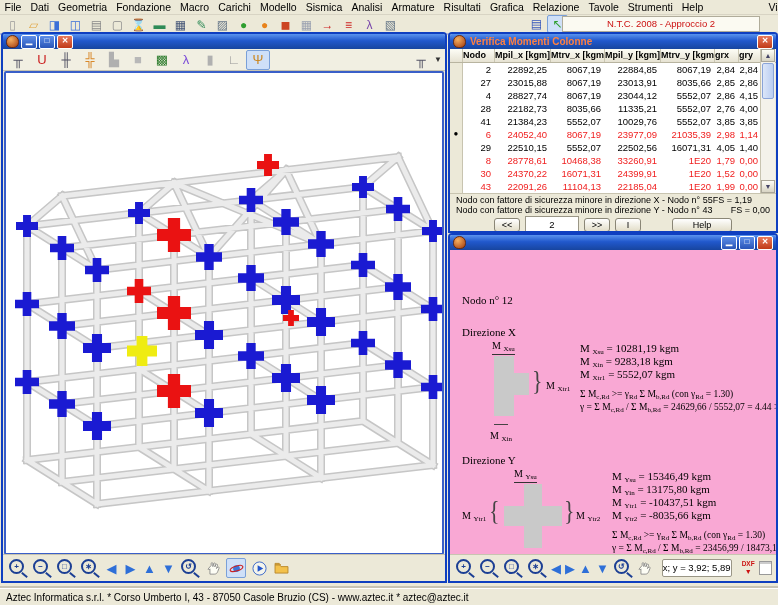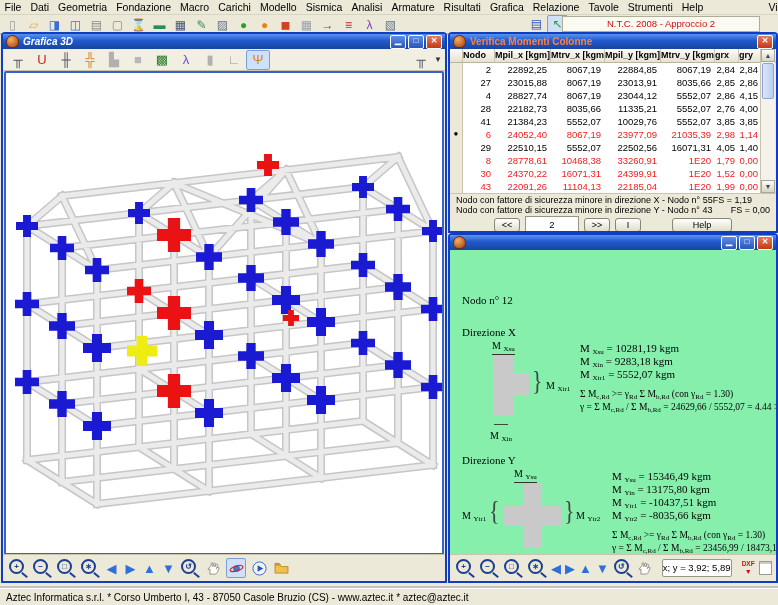--- a/index.html
+++ b/index.html
@@ -64,21 +64,21 @@
   .vstatus{height:22px;background:#ece9d8;border-top:1px solid #c8c4b0;font-size:9px;padding:1px 6px 0 6px}
   .sline{display:flex;line-height:10px}
   .sline .st{flex:1;white-space:nowrap}
   .sline .fs{white-space:nowrap}
   .sline1 .fs{margin-right:34px}
   .vpager{height:15px;display:flex;align-items:center;gap:5px;padding-left:44px;background:#ece9d8}
   .pbtn{height:14px;min-width:26px;border:1px solid #8a8676;border-radius:3px;background:linear-gradient(#ffffff,#e2ddc8);font-size:9px;line-height:12px;text-align:center;padding:0 4px;box-sizing:border-box}
   .pinput{width:48px;height:13px;border:1px solid #9a9686;font-size:9.5px;text-align:center;font-family:"Liberation Sans",sans-serif}
   .pbtn.help{min-width:60px;margin-left:26px}
   
-  .dcontent{position:absolute;left:0;right:0;top:15px;bottom:26px;background:#86efac;font-family:"Liberation Serif",serif;font-size:11px;padding:44px 0 0 12px;box-sizing:border-box;overflow:hidden}
+  .dcontent{position:absolute;left:0;right:0;top:15px;bottom:26px;background:#f9a8d4;font-family:"Liberation Serif",serif;font-size:11px;padding:44px 0 0 12px;box-sizing:border-box;overflow:hidden}
   .dtitle{margin-bottom:20px}
   .dirlabel{margin-bottom:2px}
   .sec{display:flex;margin-bottom:10px}
   .diag{position:relative;flex:none}
   .diagx{width:118px;height:104px}
   .diagy{width:150px;height:112px}
   .dl{position:absolute;font-size:10px;white-space:nowrap}
   .shape{position:absolute;background:#c9c9c9}
   .brace{position:absolute;font-size:22px;color:#444;transform:scaleY(1.25);font-family:"Liberation Serif",serif}
   .dash{position:absolute;border-top:1.5px solid #444;width:14px}
@@ -148,21 +148,20 @@
         <span class="tbi sel">
           <i style="color: rgb(47, 158, 47);">↖</i>
         </span>
       </span>
     <span class="ntc">N.T.C. 2008 - Approccio 2</span>
   </div>
 
   <div class="win" id="win-grafica">
     <div class="titlebar">
       <span class="appico"></span>
-      <span class="wtitle">Grafica 3D</span>
       <span class="tbtn bmm">▁</span>
       <span class="tbtn bmm">□</span>
       <span class="tbtn bclose">✕</span>
     </div>
     <div class="gtoolbar">
       <span><span class="gico">
             <i style="color: rgb(85, 85, 102);">╥</i>
           </span><span class="gico">
             <i style="color: rgb(204, 34, 34);">U</i>
           </span><span class="gico">

